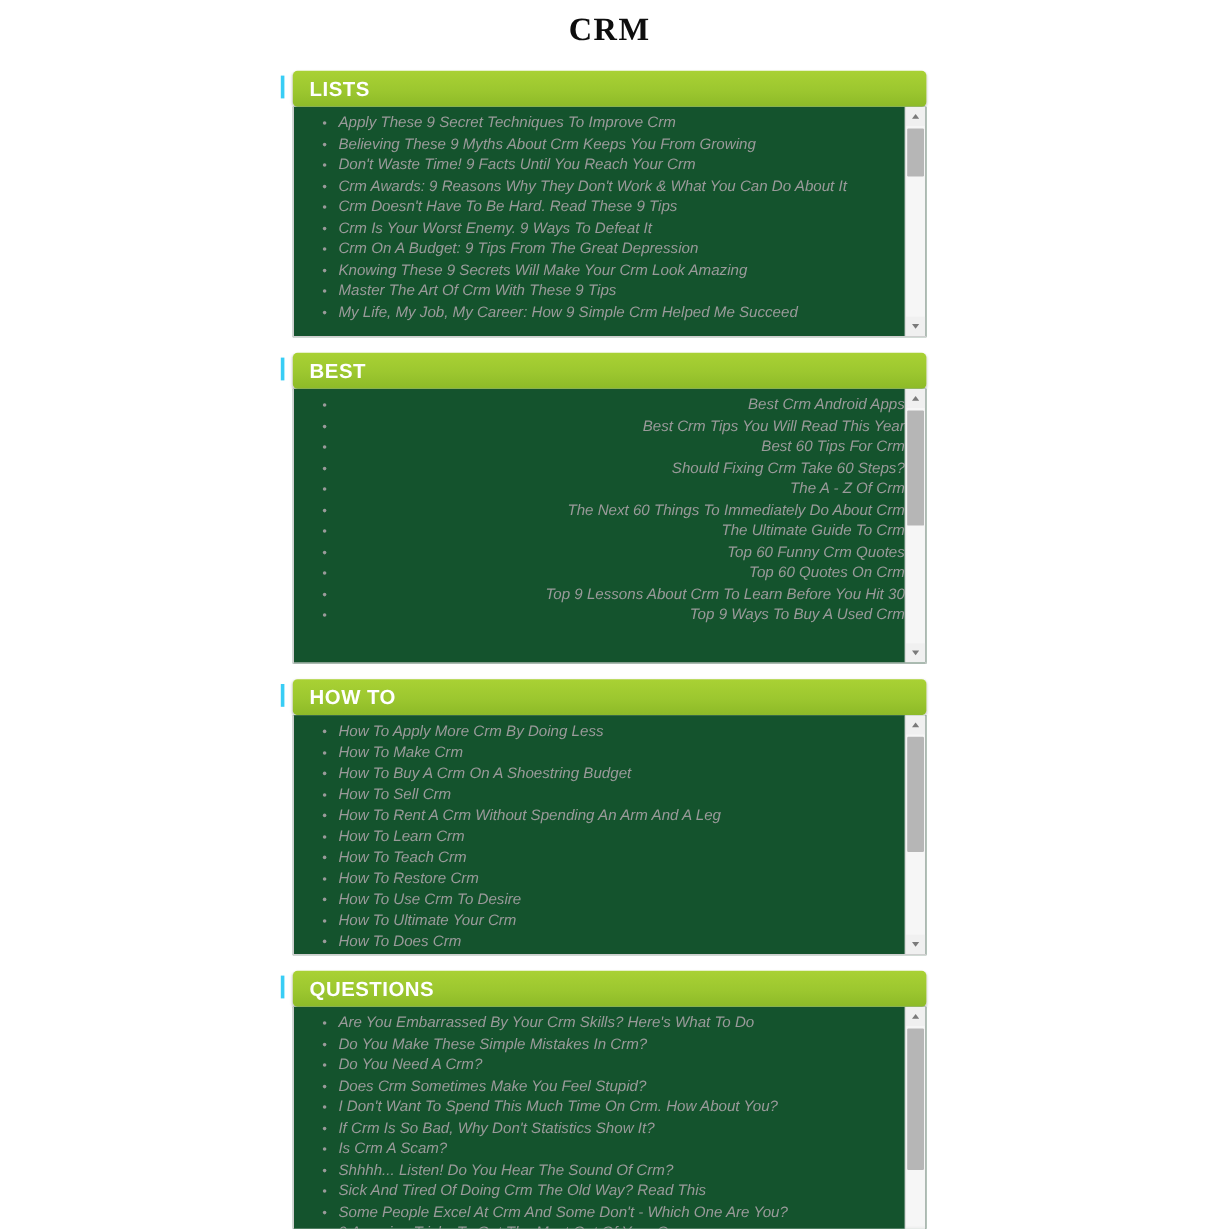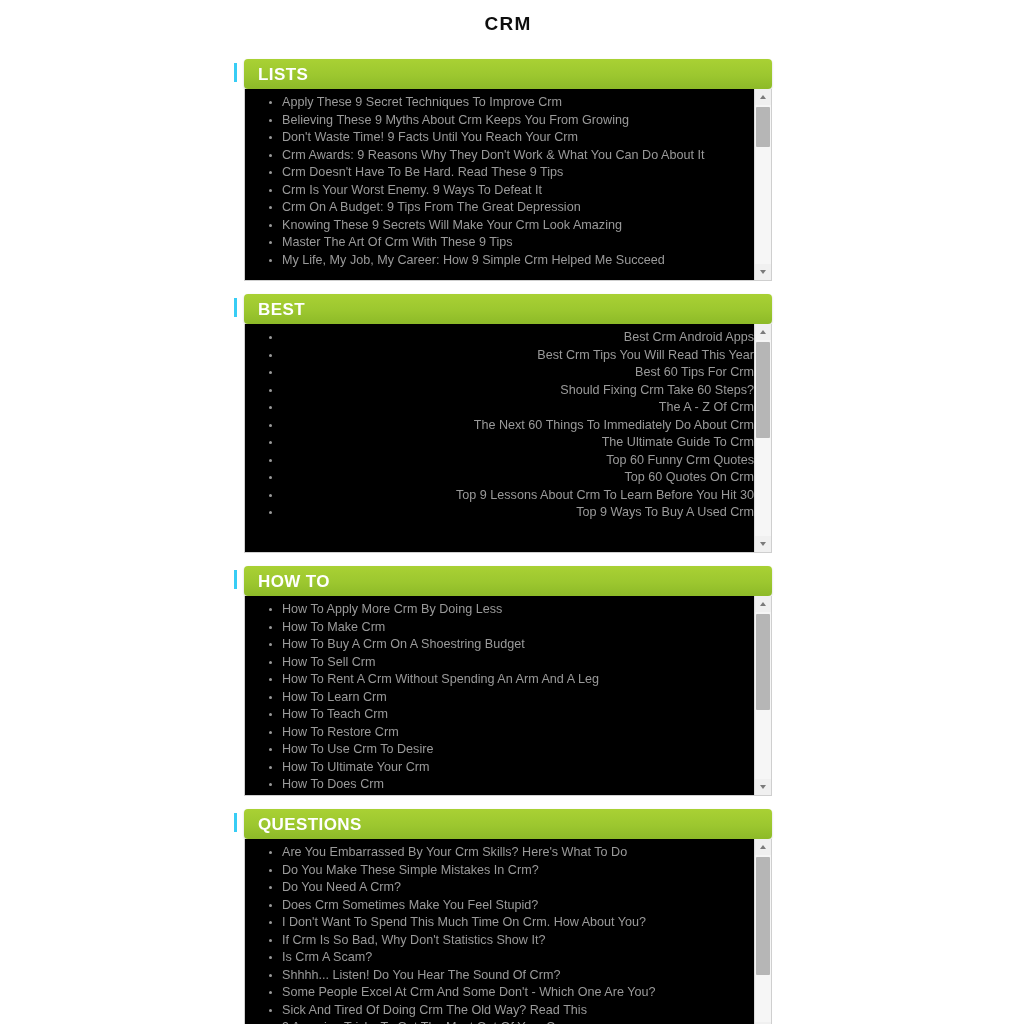--- a/index.html
+++ b/index.html
@@ -14,28 +14,28 @@
 
   .page {
     width: 1016px;
     height: 1024px;
     position: relative;
     overflow: hidden;
   }
 
   .page-title {
     text-align: center;
-    font-size: 19px;
+    font-size: 27px;
     font-weight: bold;
     color: #0e0e0e;
     letter-spacing: 1.2px;
     margin: 0;
     padding-top: 8px;
     line-height: 32px;
-    font-family: Liberation Sans, sans-serif;
+    font-family: Liberation Serif, serif;
   }
 
   .sections {
     margin-top: 19px;
   }
 
   .section {
     position: relative;
     width: 528px;
     margin: 0 auto 13px auto;
@@ -68,23 +68,24 @@
     font-weight: bold;
     letter-spacing: 0.4px;
     line-height: 17px;
     font-family: Liberation Sans, sans-serif;
   }
 
   .list-box {
     position: relative;
     border: 1px solid #cfcfcf;
     border-top: none;
-    background: #000000;
+    background: #14532d;
     box-sizing: border-box;
     overflow: hidden;
+    font-style: italic;
   }
 
   .list-box.h-lists   { height: 192px; }
   .list-box.h-best    { height: 229px; text-align: right; }
   .list-box.h-howto   { height: 200px; }
   .list-box.h-quest   { height: 200px; }
 
   .list-inner {
     position: absolute;
     top: 0;
@@ -280,22 +281,22 @@
         <div class="list-inner">
           <ul class="item-list">
             <li>Are You Embarrassed By Your Crm Skills? Here's What To Do</li>
             <li>Do You Make These Simple Mistakes In Crm?</li>
             <li>Do You Need A Crm?</li>
             <li>Does Crm Sometimes Make You Feel Stupid?</li>
             <li>I Don't Want To Spend This Much Time On Crm. How About You?</li>
             <li>If Crm Is So Bad, Why Don't Statistics Show It?</li>
             <li>Is Crm A Scam?</li>
             <li>Shhhh... Listen! Do You Hear The Sound Of Crm?</li>
+            <li>Sick And Tired Of Doing Crm The Old Way? Read This</li>
             <li>Some People Excel At Crm And Some Don't - Which One Are You?</li>
-            <li>Sick And Tired Of Doing Crm The Old Way? Read This</li>
             <li>9 Amazing Tricks To Get The Most Out Of Your Crm</li>
           </ul>
         </div>
         <div class="scrollbar">
           <div class="sb-btn up">
             <span class="sb-arrow"></span>
           </div>
           <div class="sb-thumb" style="top: 18px; height: 118px;"></div>
           <div class="sb-btn down">
             <span class="sb-arrow"></span>

